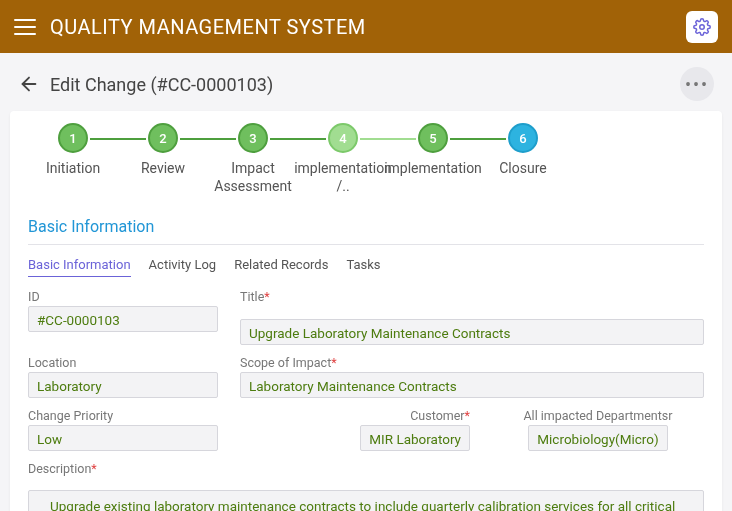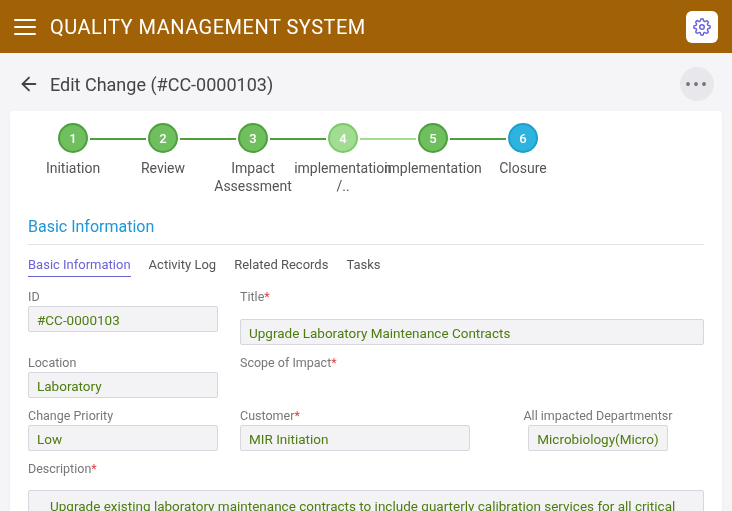--- a/index.html
+++ b/index.html
@@ -126,21 +126,21 @@
   }
   .field-input.multiline {
     height: auto; min-height: 28px; white-space: normal; line-height: 1.4;
     padding: 6px 21px;
   }
   .w-id { width: 190px; }
   .w-title { flex: 1; gap: 13px; }
   .w-loc { width: 190px; }
   .w-scope { flex: 1; }
   .w-prio { width: 190px; }
-  .w-cust { width: 230px; }
+  .w-cust { width: 230px; align-items: flex-end; }
   .w-dept { flex: 1; align-items: center; }
   .w-desc { width: 100%; gap: 12px; }
 </style>
 </head>
 <body>
 
 <div class="header">
   <div class="header-left">
     <div class="hamburger">
       <span></span>
@@ -229,31 +229,32 @@
       </div>
     </div>
 
     <div class="form-row">
       <div class="field w-loc">
         <div class="field-label">Location</div>
         <div class="field-input">Laboratory</div>
       </div>
       <div class="field w-scope">
         <div class="field-label"><span>Scope of Impact</span><span class="req">*</span></div>
+        <div class="field-input">Laboratory Maintenance Contracts</div>
       </div>
     </div>
 
     <div class="form-row">
       <div class="field w-prio">
         <div class="field-label">Change Priority</div>
         <div class="field-input">Low</div>
       </div>
       <div class="field w-cust">
         <div class="field-label"><span>Customer</span><span class="req">*</span></div>
-        <div class="field-input">MIR Initiation</div>
+        <div class="field-input">MIR Laboratory</div>
       </div>
       <div class="field w-dept">
         <div class="field-label">All impacted Departmentsr</div>
         <div class="field-input">Microbiology(Micro)</div>
       </div>
     </div>
 
     <div class="form-row">
       <div class="field w-desc">
         <div class="field-label"><span>Description</span><span class="req">*</span></div>

